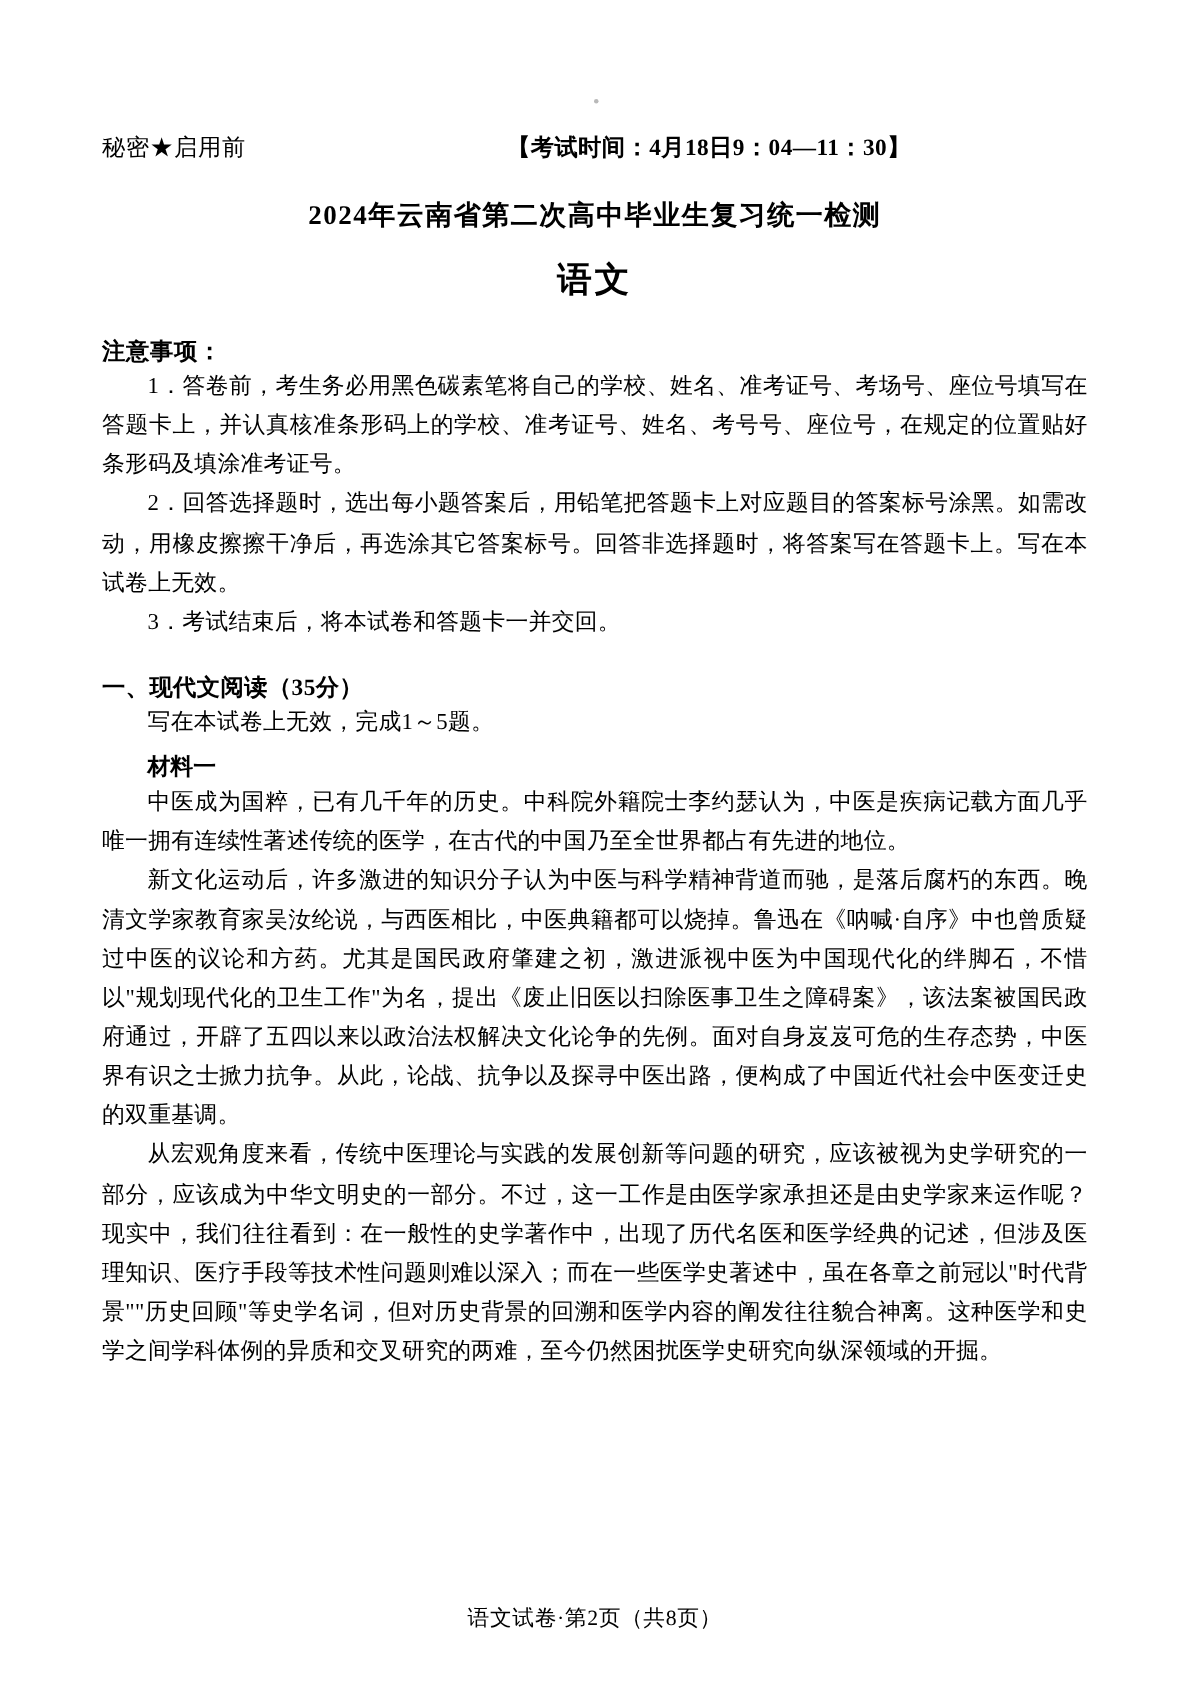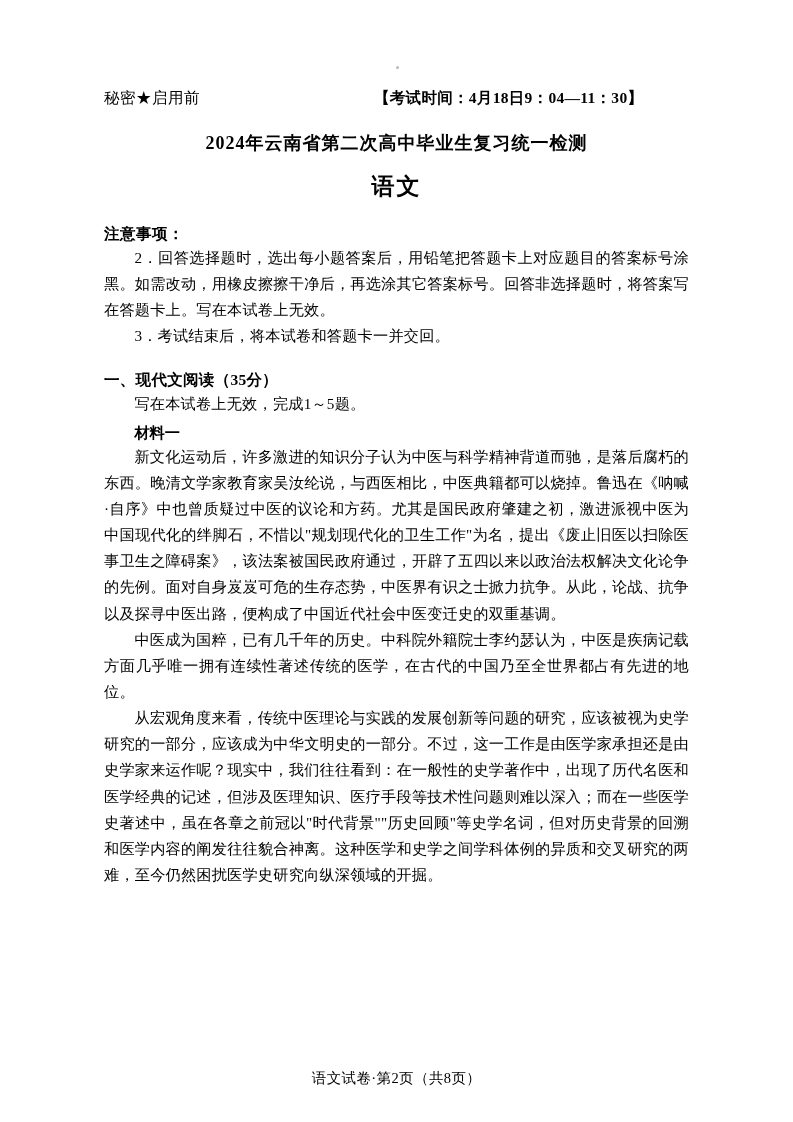--- a/index.html
+++ b/index.html
@@ -13,21 +13,21 @@
     font-family: "Liberation Serif", "DejaVu Serif", serif;
     color: #000000;
     position: relative;
     overflow: hidden;
   }
   .page {
     position: relative;
     width: 793px;
     height: 1122px;
     box-sizing: border-box;
-    padding: 0 104px;
+    padding: 0 68px;
   }
   .tiny-dot {
     position: absolute;
     left: 396px;
     top: 66px;
     width: 3px;
     height: 3px;
     background: #b9b9b9;
     border-radius: 50%;
   }
@@ -118,26 +118,27 @@
 
   <div class="header-row">
     <div class="header-left">秘密★启用前</div>
     <div class="header-right">【考试时间：4月18日9：04—11：30】</div>
   </div>
 
   <div class="doc-title">2024年云南省第二次高中毕业生复习统一检测</div>
   <div class="doc-subject">语文</div>
 
   <div class="notice-title">注意事项：</div>
+  <p class="body-text indent2 spaced">1．答卷前，考生务必用黑色碳素笔将自己的学校、姓名、准考证号、考场号、座位号填写在答题卡上，并认真核准条形码上的学校、准考证号、姓名、考号号、座位号，在规定的位置贴好条形码及填涂准考证号。</p>
   <p class="body-text indent2">2．回答选择题时，选出每小题答案后，用铅笔把答题卡上对应题目的答案标号涂黑。如需改动，用橡皮擦擦干净后，再选涂其它答案标号。回答非选择题时，将答案写在答题卡上。写在本试卷上无效。</p>
   <p class="body-text indent2">3．考试结束后，将本试卷和答题卡一并交回。</p>
 
   <div class="section-head">一、现代文阅读（35分）</div>
   <p class="body-text indent2 spaced">写在本试卷上无效，完成1～5题。</p>
 
   <div class="material-label">材料一</div>
 
+  <p class="body-text indent2 spaced">中医成为国粹，已有几千年的历史。中科院外籍院士李约瑟认为，中医是疾病记载方面几乎唯一拥有连续性著述传统的医学，在古代的中国乃至全世界都占有先进的地位。</p>
   <p class="body-text indent2">新文化运动后，许多激进的知识分子认为中医与科学精神背道而驰，是落后腐朽的东西。晚清文学家教育家吴汝纶说，与西医相比，中医典籍都可以烧掉。鲁迅在《呐喊·自序》中也曾质疑过中医的议论和方药。尤其是国民政府肇建之初，激进派视中医为中国现代化的绊脚石，不惜以"规划现代化的卫生工作"为名，提出《废止旧医以扫除医事卫生之障碍案》，该法案被国民政府通过，开辟了五四以来以政治法权解决文化论争的先例。面对自身岌岌可危的生存态势，中医界有识之士掀力抗争。从此，论战、抗争以及探寻中医出路，便构成了中国近代社会中医变迁史的双重基调。</p>
-  <p class="body-text indent2 spaced">中医成为国粹，已有几千年的历史。中科院外籍院士李约瑟认为，中医是疾病记载方面几乎唯一拥有连续性著述传统的医学，在古代的中国乃至全世界都占有先进的地位。</p>
   <p class="body-text indent2">从宏观角度来看，传统中医理论与实践的发展创新等问题的研究，应该被视为史学研究的一部分，应该成为中华文明史的一部分。不过，这一工作是由医学家承担还是由史学家来运作呢？现实中，我们往往看到：在一般性的史学著作中，出现了历代名医和医学经典的记述，但涉及医理知识、医疗手段等技术性问题则难以深入；而在一些医学史著述中，虽在各章之前冠以"时代背景""历史回顾"等史学名词，但对历史背景的回溯和医学内容的阐发往往貌合神离。这种医学和史学之间学科体例的异质和交叉研究的两难，至今仍然困扰医学史研究向纵深领域的开掘。</p>
 
   <div class="footer">语文试卷·第2页（共8页）</div>
 </div>
 
 </body></html>

